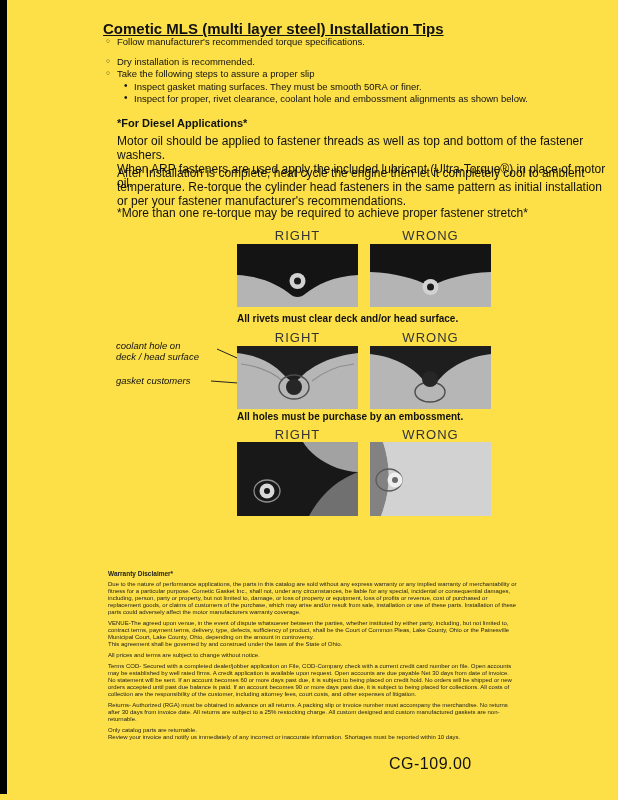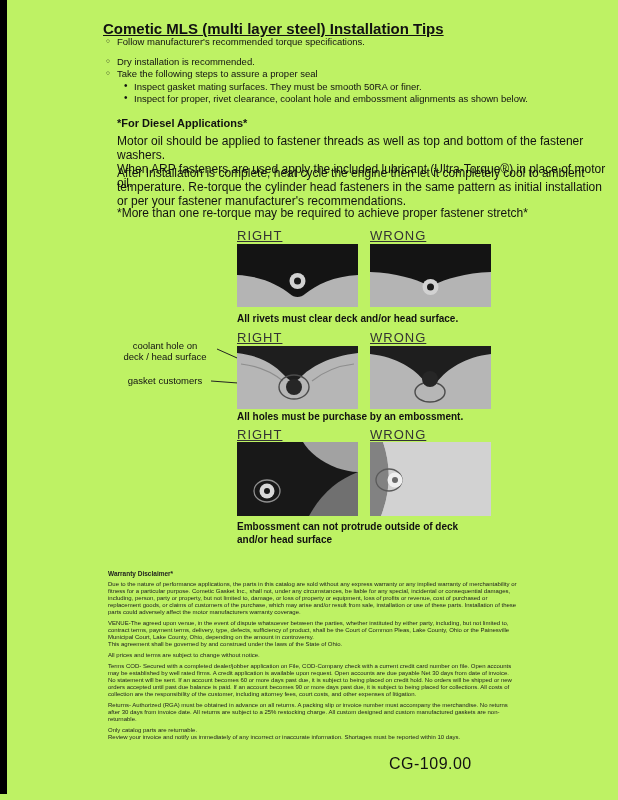--- a/index.html
+++ b/index.html
@@ -1,61 +1,61 @@
 <!DOCTYPE html>
 <html><head>
 <meta charset="utf-8">
 <style>
   * { margin:0; padding:0; box-sizing:border-box; }
   html,body { background:#d9d9d9; }
   .page {
     position:relative; width:618px; height:800px; margin:0 auto;
-    background:#bef264; overflow:hidden; color:#111;
+    background:#fde047; overflow:hidden; color:#111;
     font-family:"Liberation Sans", sans-serif;
   }
   .abs { position:absolute; }
   .edge-strip { left:0; top:0; width:7px; height:794px; background:#000; }
 
   .doc-title { left:103px; top:20px; font-size:15px; font-weight:bold; text-decoration:underline; white-space:nowrap; }
 
   .bullet { left:106px; font-size:9.5px; padding-left:11px; white-space:nowrap; }
   .bullet::before { content:"○"; position:absolute; left:0; top:1px; font-size:6.5px; }
   .subbullet { left:124px; font-size:9.5px; padding-left:10px; white-space:nowrap;text-align:right; }
   .subbullet::before { content:"•"; position:absolute; left:0; top:-1px; font-size:10px; }
 
   .bodytext { left:117px; font-size:12px; line-height:14px; white-space:pre-line; }
   .diesel-heading { left:117px; font-size:11px; font-weight:bold; }
 
-  .fig-label { width:121px; font-size:13px; letter-spacing:1px; color:#333;text-decoration:underline; }
+  .fig-label { width:121px; text-align:center; font-size:13px; letter-spacing:1px; color:#333; }
   .fig-img { width:121px; height:63px; }
   .fig-img svg { display:block; }
   .fig-img-tall { width:121px; height:74px; }
   .fig-caption { font-size:10px; white-space:pre-line; line-height:13px;font-weight:bold; }
 
-  .callout { font-size:9.5px; line-height:11px; text-align:center; white-space:pre-line; color:#111; }
+  .callout { font-size:9.5px; line-height:11px; text-align:left; white-space:pre-line; color:#111;font-style:italic; }
 
   .disclaimer { left:108px; top:570px; width:410px; font-size:6px; line-height:7px; color:#1c1c1c; }
   .disclaimer .d-head { font-size:6.5px; font-weight:bold; margin-bottom:4px; }
   .disclaimer p { margin:0 0 4px 0; }
   .disclaimer p.tight { margin-bottom:0; }
 
   .doc-number { left:389px; top:755px; font-size:16px; letter-spacing:.5px; }
 </style>
 </head>
 <body>
 
 <div class="page">
 
   <div class="abs edge-strip"></div>
 
   <div class="abs doc-title">Cometic MLS (multi layer steel) Installation Tips</div>
 
   <div class="abs bullet" style="top:36px">Follow manufacturer's recommended torque specifications.</div>
   <div class="abs bullet" style="top:56px">Dry installation is recommended.</div>
-  <div class="abs bullet" style="top:68px">Take the following steps to assure a proper seal</div>
+  <div class="abs bullet" style="top:68px">Take the following steps to assure a proper slip</div>
   <div class="abs subbullet" style="top:81px">Inspect gasket mating surfaces.  They must be smooth 50RA or finer.</div>
   <div class="abs subbullet" style="top:93px">Inspect for proper, rivet clearance, coolant hole and embossment alignments as shown below.</div>
 
   <div class="abs diesel-heading" style="top:117px">*For Diesel Applications*</div>
   <div class="abs bodytext" style="top:134px">Motor oil should be applied to fastener threads as well as top and bottom of the fastener washers.
 When ARP fasteners are used apply the included lubricant (Ultra-Torque®) in place of motor oil.</div>
   <div class="abs bodytext" style="top:166px">After Installation is complete, heat cycle the engine then let it completely cool to ambient
 temperature. Re-torque the cylinder head fasteners in the same pattern as initial installation
 or per your fastener manufacturer's recommendations.</div>
   <div class="abs bodytext" style="top:206px">*More than one re-torque may be required to achieve proper fastener stretch*</div>
@@ -129,22 +129,20 @@
   <div class="abs fig-img-tall" style="left:370px; top:442px">
     <svg viewBox="0 0 121 74" width="121" height="74">
       <rect width="121" height="74" fill="#c6c6c6"></rect>
       <path d="M0,0 L13,0 C21,24 21,48 11,74 L0,74 Z" fill="#828282"></path>
       <path d="M13,0 L121,0 L121,74 L11,74 C21,48 21,24 13,0 Z" fill="#d2d2d2"></path>
       <ellipse cx="19" cy="38" rx="13" ry="11" fill="none" stroke="#5a5a5a" stroke-width="1.3"></ellipse>
       <circle cx="25" cy="38" r="7.5" fill="#efefef"></circle>
       <circle cx="25" cy="38" r="3" fill="#6a6a6a"></circle>
     </svg>
   </div>
-  <div class="abs fig-caption" style="left:237px; top:520px; width:280px">Embossment can not protrude outside of deck
-and/or head surface</div>
 
   <div class="abs disclaimer">
     <div class="d-head">Warranty Disclaimer*</div>
     <p>Due to the nature of performance applications, the parts in this catalog are sold without any express warranty or any implied warranty of merchantability or fitness for a particular purpose.  Cometic Gasket Inc., shall not, under any circumstances, be liable for any special, incidental or consequential damages, including, person, party or property, but not limited to, damage, or loss of property or equipment, loss of profits or revenue, cost of purchased or replacement goods, or claims of customers of the purchase, which may arise and/or result from sale, installation or use of these parts.  Installation of these parts could adversely affect the motor manufacturers warranty coverage.</p>
     <p class="tight">VENUE-The agreed upon venue, in the event of dispute whatsoever between the parties, whether instituted by either party, including, but not limited to, contract terms, payment terms, delivery, type, defects, sufficiency of product, shall be the Court of Common Pleas, Lake County, Ohio or the Painesville Municipal Court, Lake County, Ohio, depending on the amount in controversy.</p>
     <p>This agreement shall be governed by and construed under the laws of the State of Ohio.</p>
     <p>All prices and terms are subject to change without notice.</p>
     <p>Terms COD- Secured with a completed dealer/jobber application on File, COD-Company check with a current credit card number on file.  Open accounts may be established by well rated firms.  A credit application is available upon request.  Open accounts are due payable Net 30 days from date of invoice.  No statement will be sent.  If an account becomes 60 or more days past due, it is subject to being placed on credit hold.  No orders will be shipped or new orders accepted until past due balance is paid.  If an account becomes 90 or more days past due, it is subject to being placed for collections.  All costs of collection are the responsibility of the customer, including attorney fees, court costs, and other expenses of litigation.</p>
     <p>Returns- Authorized (RGA) must be obtained in advance on all returns.  A packing slip or invoice number must accompany the merchandise.  No returns after 30 days from invoice date.  All returns are subject to a 25% restocking charge.  All custom designed and custom manufactured gaskets are non-returnable.</p>
     <p class="tight">Only catalog parts are returnable.</p>

